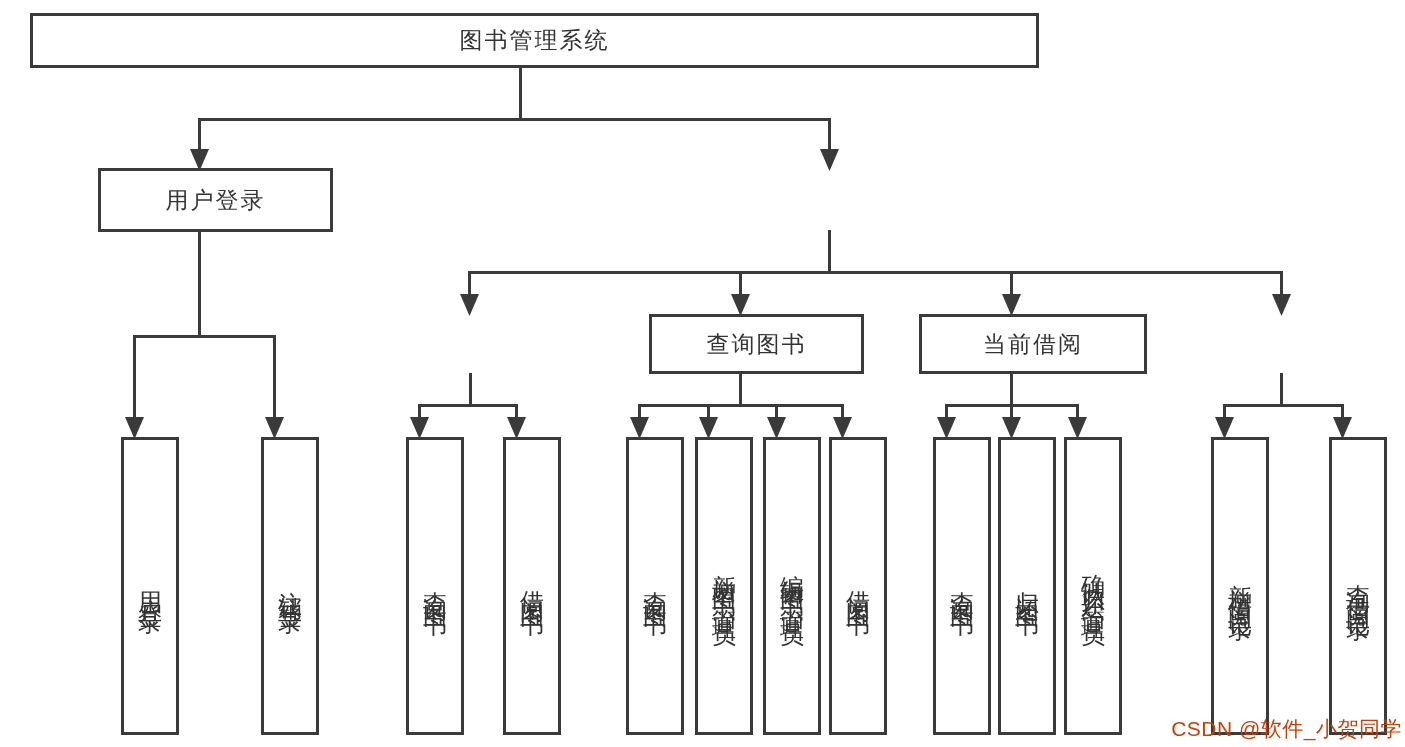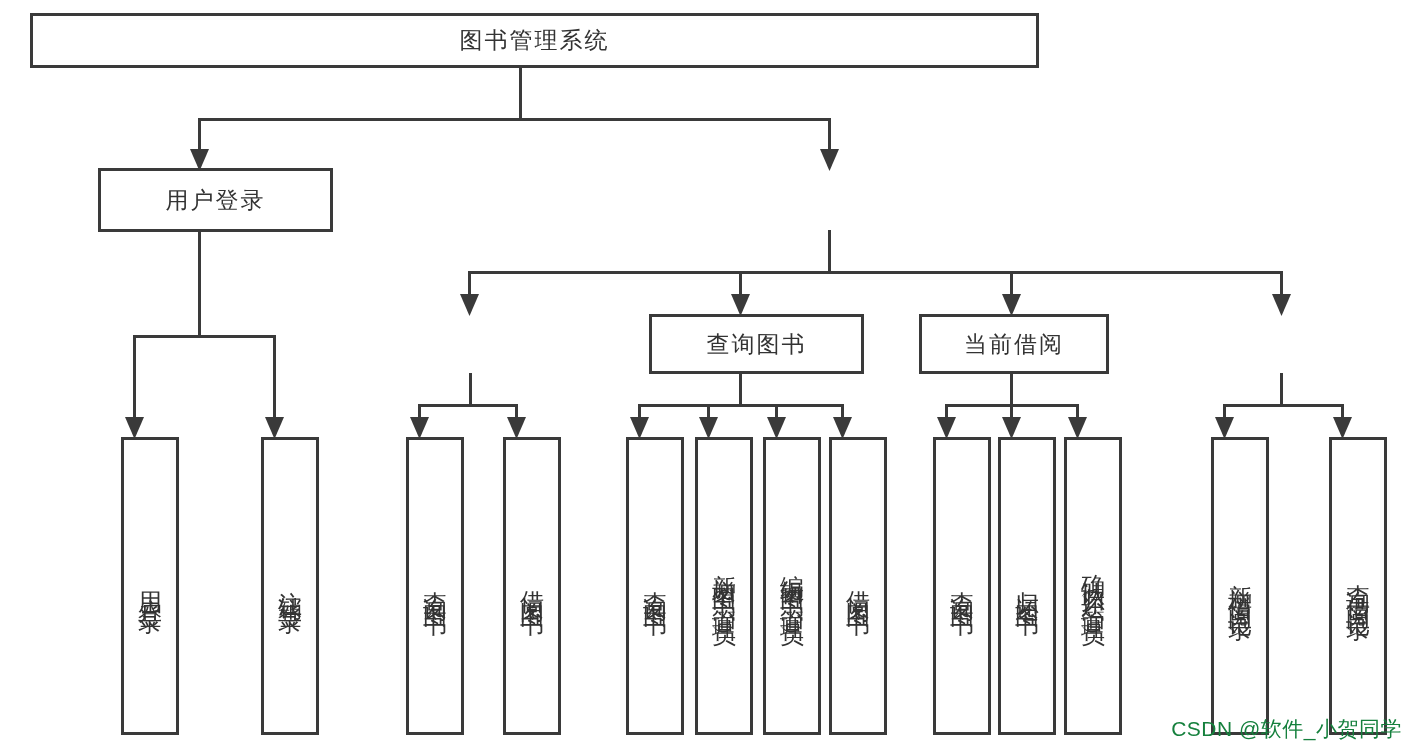--- a/index.html
+++ b/index.html
@@ -40,21 +40,21 @@
     font-size: 24px;
     letter-spacing: 7px;
     line-height: 1;
     white-space: nowrap;
   }
   .watermark {
     position: absolute;
     top: 715px;
     right: 3px;
     z-index: 6;
-    color: #15803d;
+    color: #c2410c;
     font-size: 21px;
     letter-spacing: 0.5px;
     white-space: nowrap;
   }
 </style>
 </head>
 <body>
 
 <div class="canvas">
 
@@ -136,21 +136,21 @@
     <span class="hlabel">图书管理系统</span>
   </div>
 
   <div class="box" style="left:82px;top:168px;width:235px;height:64px">
     <span class="hlabel">用户登录</span>
   </div>
 
   <div class="box" style="left:633px;top:314px;width:215px;height:60px">
     <span class="hlabel">查询图书</span>
   </div>
-  <div class="box" style="left:903px;top:314px;width:190px;height:60px">
+  <div class="box" style="left:903px;top:314px;width:228px;height:60px">
     <span class="hlabel">当前借阅</span>
   </div>
 
   <div class="box" style="left:105px;top:437px;width:58px;height:298px">
     <span class="vlabel">用户登录</span>
   </div>
   <div class="box" style="left:245px;top:437px;width:58px;height:298px">
     <span class="vlabel">注销登录</span>
   </div>
 

